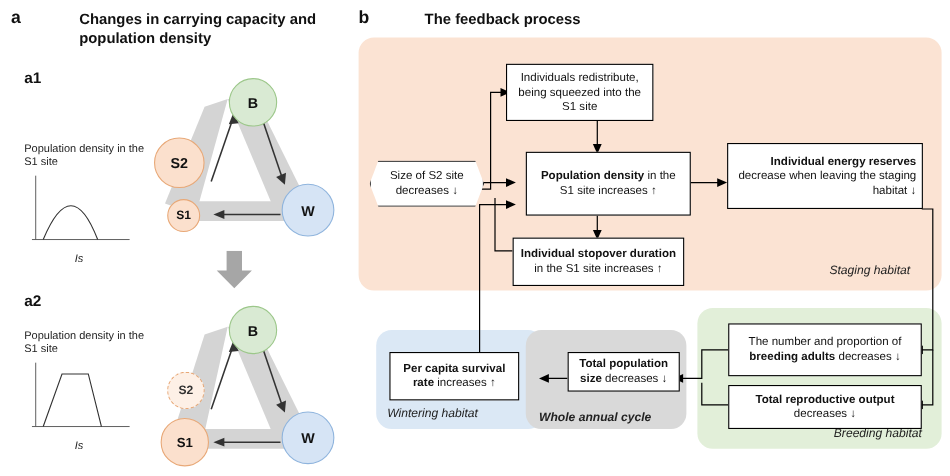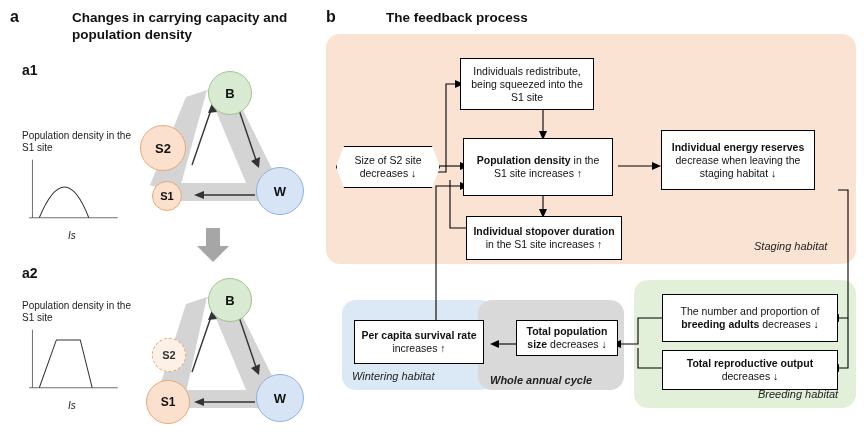--- a/index.html
+++ b/index.html
@@ -213,40 +213,40 @@
     <polygon points="172,344 181,340 181,348" fill="#000"></polygon>
 
     <path d="M 118 322 L 118 186 L 145 186" fill="none" stroke="#000" stroke-width="1.1"></path>
     <polygon points="151,186 142,182 142,190" fill="#000"></polygon>
   </svg>
 
   <div class="hexbox" style="left:18px;top:146px;width:104px;height:42px;">Size of S2 site decreases ↓</div>
 
   <div class="box" style="left:142px;top:58px;width:134px;height:52px;">Individuals redistribute, being squeezed into the S1 site</div>
 
-  <div class="box" style="left:145px;top:138px;width:150px;height:58px;">
+  <div class="box" style="left:160px;top:138px;width:150px;height:58px;">
     <span><b>Population density</b><span> in the S1 site increases ↑</span></span>
   </div>
 
-  <div class="box" style="left:343px;top:130px;width:154px;height:60px;">
+  <div class="box" style="left:343px;top:130px;width:178px;height:60px;text-align:right;">
     <span><b>Individual energy reserves</b><span> decrease when leaving the staging habitat ↓</span></span>
   </div>
 
   <div class="box" style="left:148px;top:216px;width:156px;height:44px;">
     <span><b>Individual stopover duration</b><span> in the S1 site increases ↑</span></span>
   </div>
 
   <div class="box" style="left:344px;top:294px;width:176px;height:48px;">
     <span><span>The number and proportion of </span><b>breeding adults</b><span> decreases ↓</span></span>
   </div>
 
   <div class="box" style="left:344px;top:350px;width:176px;height:40px;">
     <span><b>Total reproductive output</b><span> decreases ↓</span></span>
   </div>
 
   <div class="box" style="left:198px;top:320px;width:102px;height:36px;">
     <span><b>Total population size</b><span> decreases ↓</span></span>
   </div>
 
-  <div class="box" style="left:36px;top:320px;width:130px;height:44px;">
+  <div class="box" style="left:36px;top:320px;width:118px;height:44px;">
     <span><b>Per capita survival rate</b><span> increases ↑</span></span>
   </div>
 </div>
 
 </body></html>

